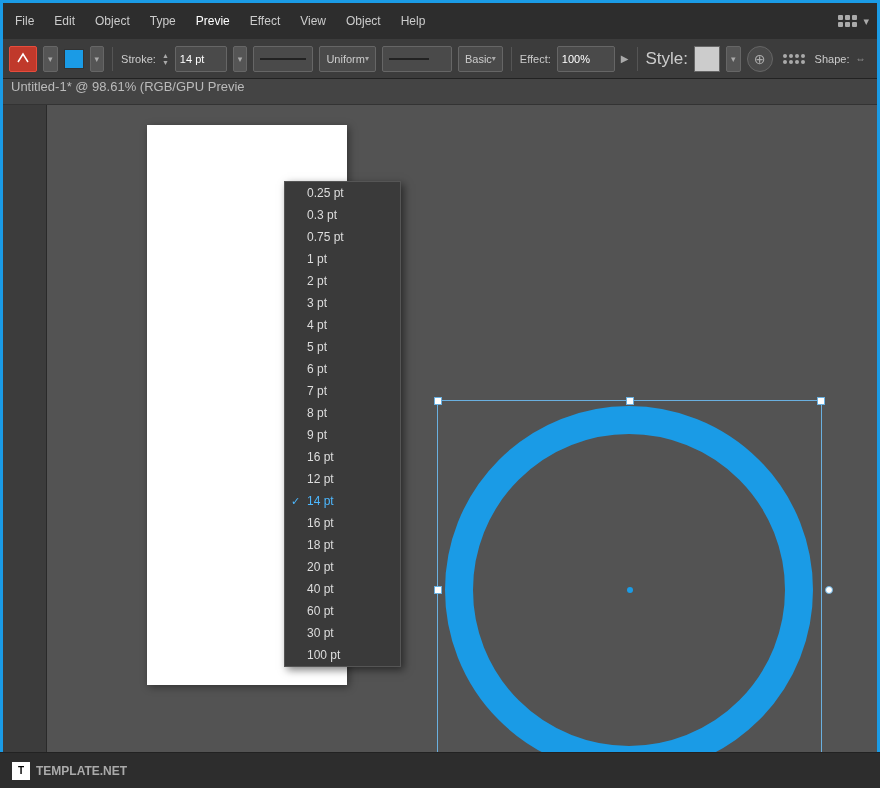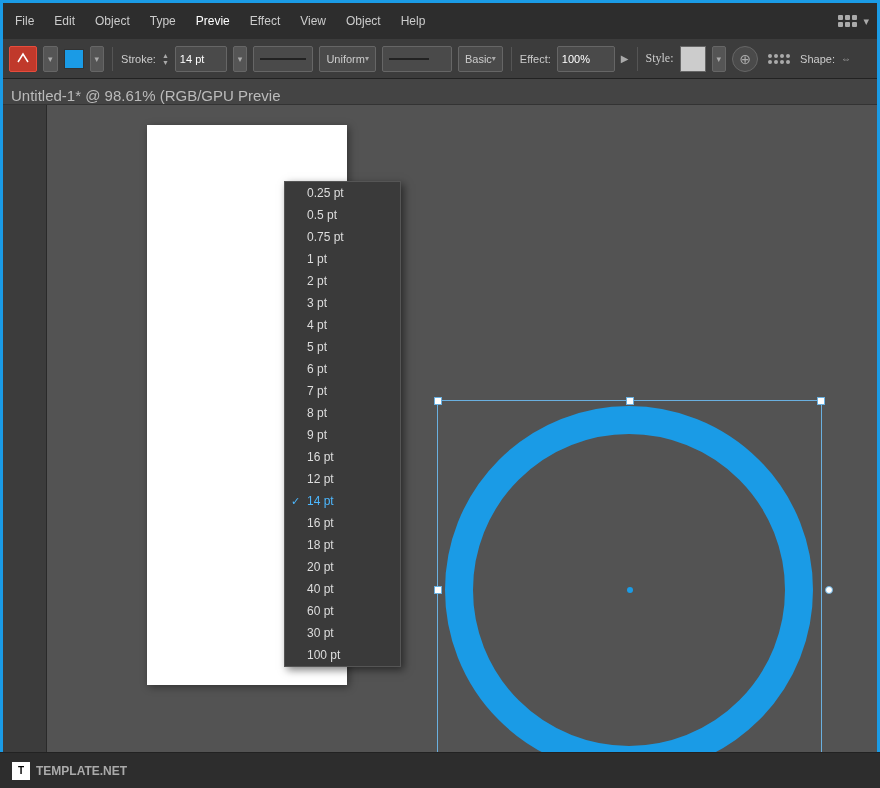--- a/index.html
+++ b/index.html
@@ -88,31 +88,31 @@
       border: 1px solid #666;
       border-radius: 2px;
       height: 26px;
       padding: 0 6px;
       color: #ccc;
       font-size: 11px;
       cursor: pointer;
     }
     .dropdown-btn .arrow { font-size: 8px; color: #aaa; }
     .opacity-label { color: #ccc; font-size: 11px; }
-    .style-label { color: #ccc; font-size: 12px; font-family: Liberation Serif, serif; }
+    .style-label { color: #ccc; font-size: 17px; }
     .shape-label { color: #ccc; font-size: 11px; }
 
     
     .info-bar {
       background: #444;
       height: 26px;
       display: flex;
-      align-items: flex-end;
+      align-items: flex-start;
       padding: 0 8px;
-      font-size: 15px;
+      font-size: 13px;
       color: #bbb;
       border-bottom: 1px solid #333;
     }
 
     
     .main-area {
       display: flex;
       height: calc(788px - 36px - 40px - 26px - 36px);
       position: relative;
     }
@@ -455,21 +455,21 @@
 
       </div>
       <svg class="circle-svg" viewBox="0 0 385 380" xmlns="http://www.w3.org/2000/svg">
         <circle cx="192" cy="190" r="170" fill="none" stroke="#1a9be6" stroke-width="28"></circle>
       </svg>
       <div class="center-dot"></div>
     </div>
 
     <div class="dropdown-menu">
       <div class="dropdown-menu-item">0.25 pt</div>
-      <div class="dropdown-menu-item">0.5 pt</div>
+      <div class="dropdown-menu-item">0.3 pt</div>
       <div class="dropdown-menu-item">0.75 pt</div>
       <div class="dropdown-menu-item">1 pt</div>
       <div class="dropdown-menu-item">2 pt</div>
       <div class="dropdown-menu-item">3 pt</div>
       <div class="dropdown-menu-item">4 pt</div>
       <div class="dropdown-menu-item">5 pt</div>
       <div class="dropdown-menu-item">6 pt</div>
       <div class="dropdown-menu-item">7 pt</div>
       <div class="dropdown-menu-item">8 pt</div>
       <div class="dropdown-menu-item">9 pt</div>

